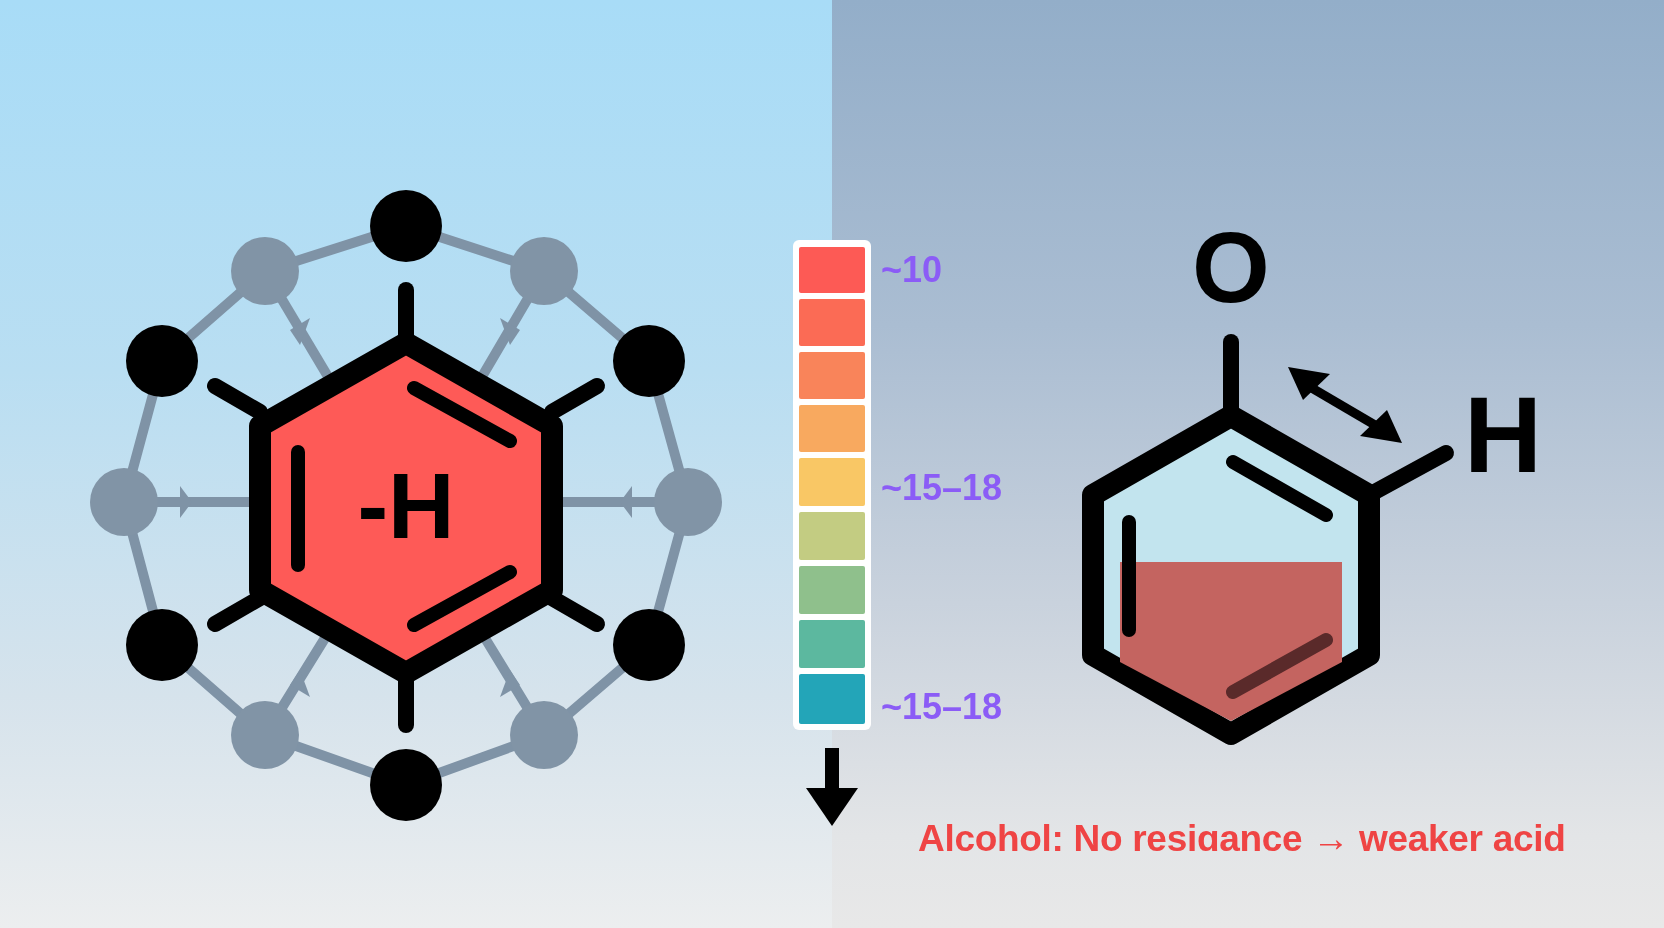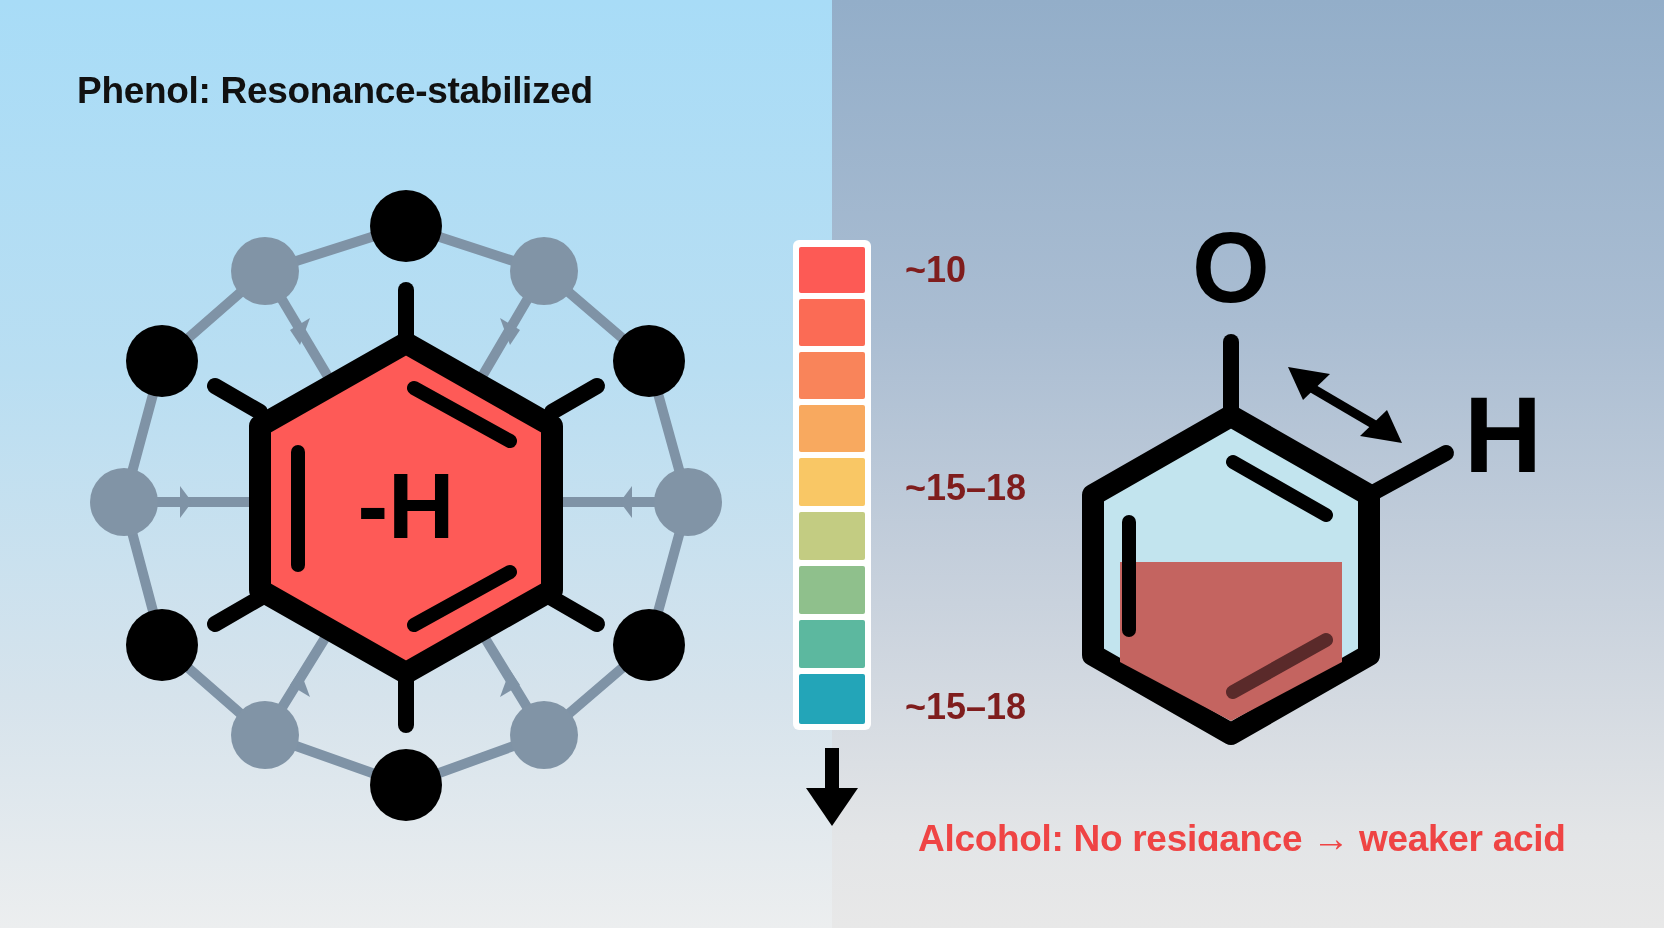--- a/index.html
+++ b/index.html
@@ -5,30 +5,29 @@
   html, body { margin: 0; padding: 0; }
   body { width: 1664px; height: 928px; overflow: hidden; position: relative; font-family: "Liberation Sans", "DejaVu Sans", sans-serif; }
   .panel-left { position: absolute; left: 0; top: 0; width: 832px; height: 928px;
     background: linear-gradient(to bottom, #a8dcf7 0%, #b9def2 40%, #d6e3ec 75%, #eceeef 100%); }
   .panel-right { position: absolute; left: 832px; top: 0; width: 832px; height: 928px;
     background: linear-gradient(to bottom, #93aec9 0%, #aabdd2 35%, #c9d2dd 65%, #e3e5e7 90%, #e8e8e8 100%); }
   .title { position: absolute; left: 77px; top: 66px; font-size: 37px; font-weight: bold; color: #111; line-height: 50px; letter-spacing: -0.3px; }
   .title div { white-space: nowrap; }
   .footer { position: absolute; left: 918px; top: 818px; font-size: 37px; font-weight: bold; color: #ef4444; white-space: nowrap; letter-spacing: -0.3px; }
   svg.layer { position: absolute; left: 0; top: 0; }
-  .scale-label { position: absolute; font-size: 36px; font-weight: bold; color: #7f1d1d; white-space: nowrap; margin-left: 24px; }
+  .scale-label { position: absolute; font-size: 36px; font-weight: bold; color: #8b5cf6; white-space: nowrap; }
 </style>
 </head>
 <body>
 
 <div class="panel-left"></div>
 <div class="panel-right"></div>
 
 <div class="title">
-  <div>Phenol: Resonance-stabilized</div>
 </div>
 
 <svg class="layer" width="832" height="928" viewBox="0 0 832 928">
   <g stroke="#7f93a6" stroke-width="10" fill="none" stroke-linecap="round">
 
     <line x1="406" y1="226" x2="265" y2="271"></line>
     <line x1="406" y1="226" x2="544" y2="271"></line>
     <line x1="265" y1="271" x2="162" y2="361"></line>
     <line x1="544" y1="271" x2="649" y2="361"></line>
     <line x1="162" y1="361" x2="124" y2="502"></line>

